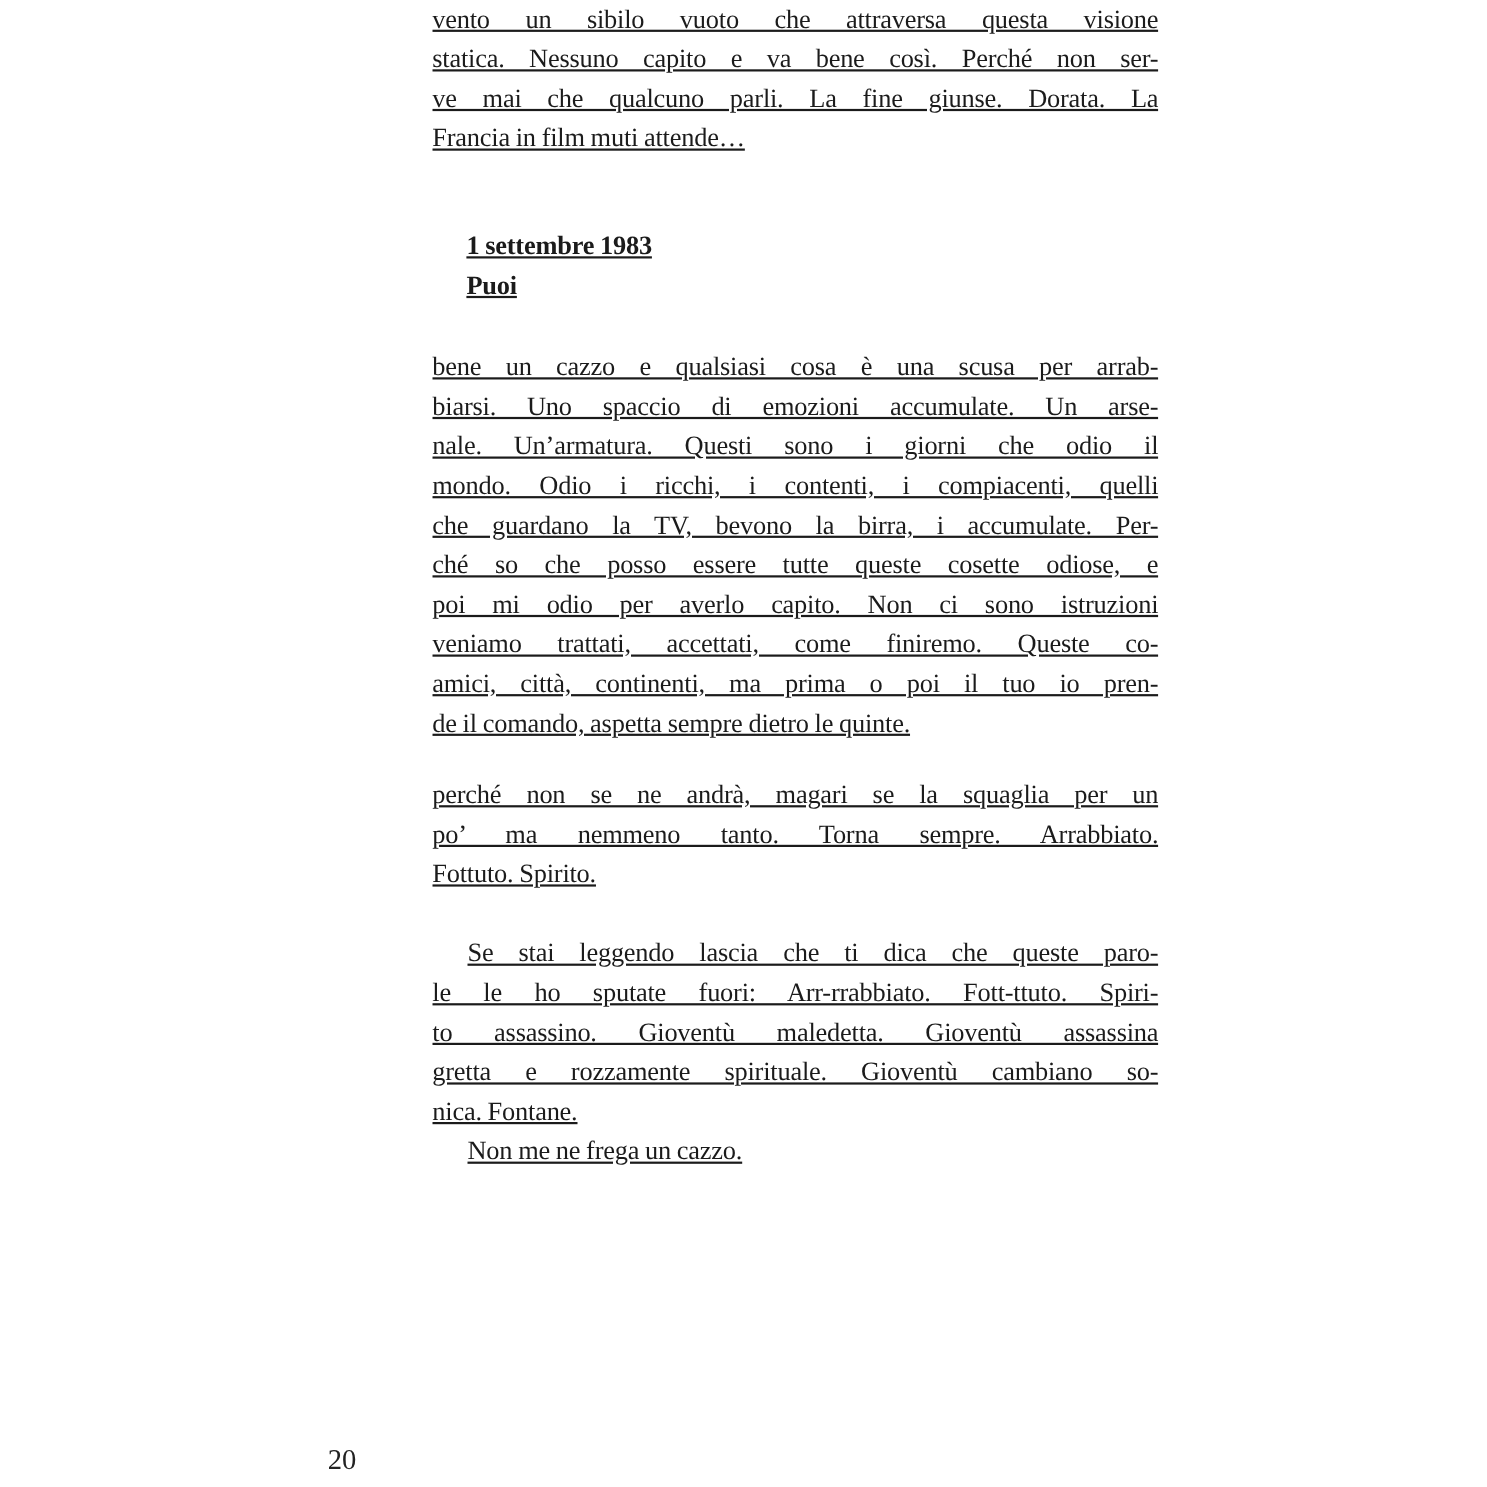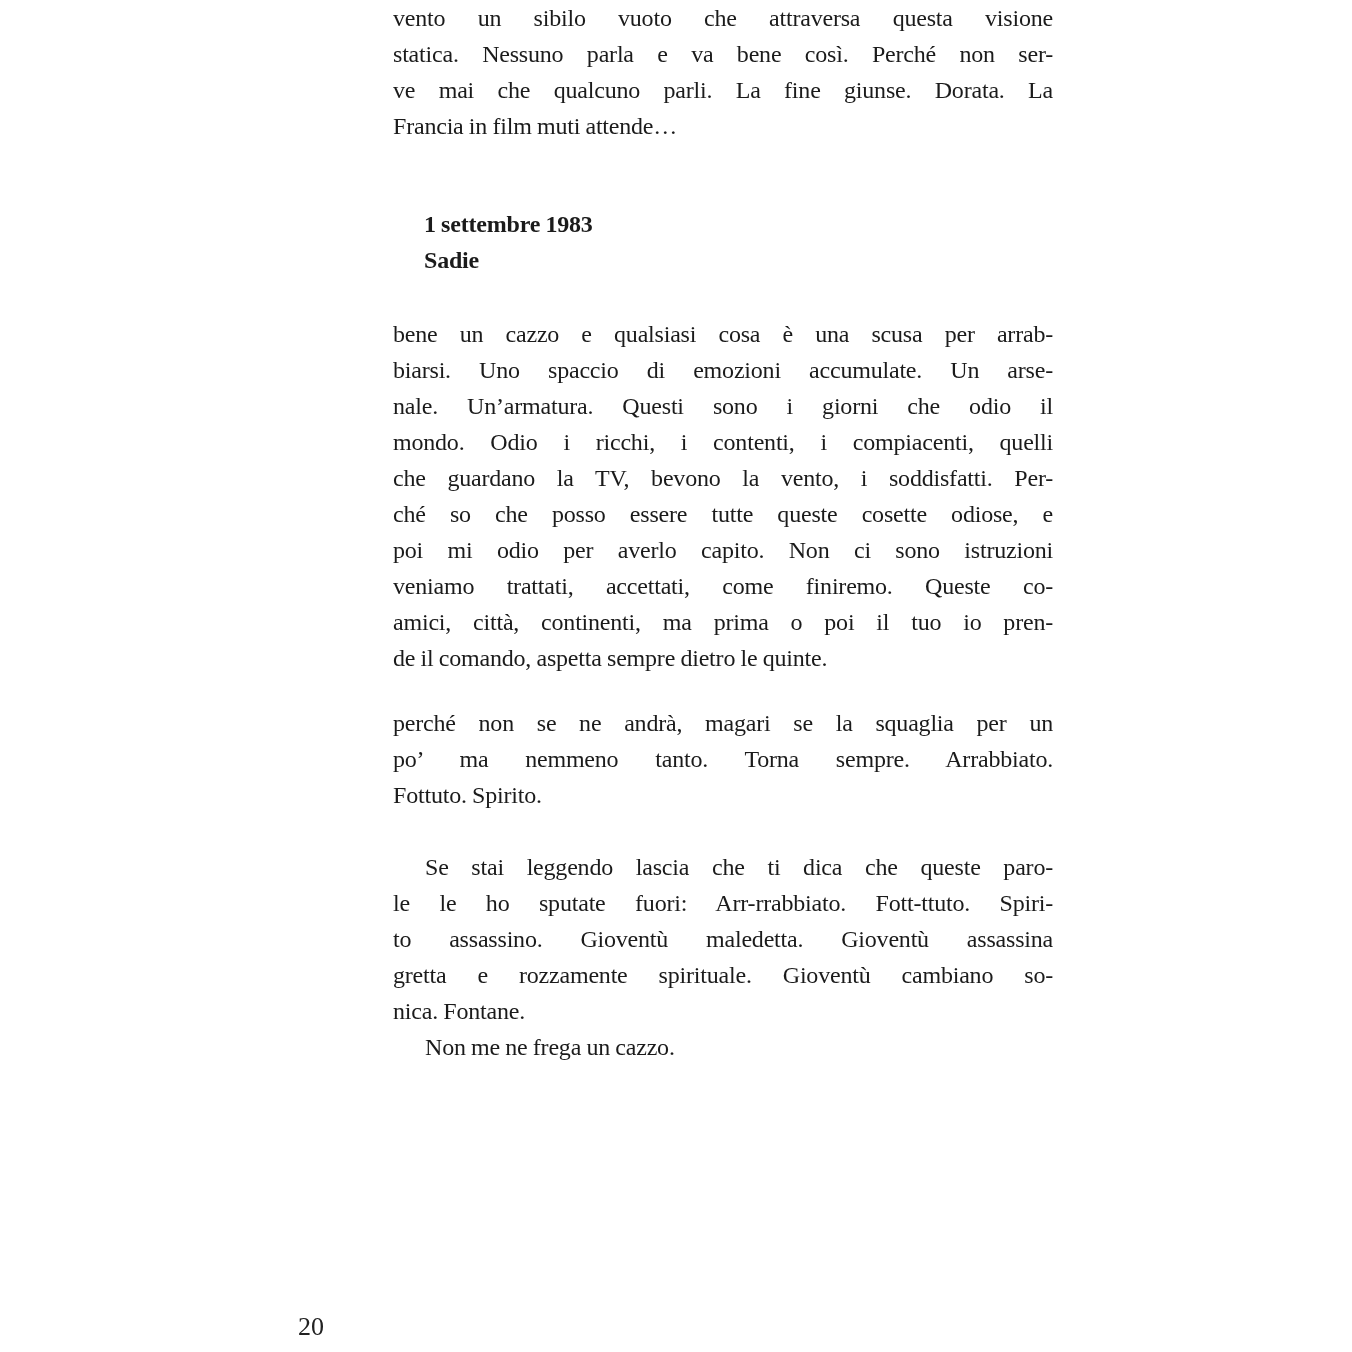--- a/index.html
+++ b/index.html
@@ -18,20 +18,21 @@
   }
   .text-column {
     position: absolute;
     left: 393px;
     top: 0;
     width: 660px;
     font-size: 24px;
     line-height: 36px;
     letter-spacing: -0.2px;
     word-spacing: -0.5px;
+    text-decoration: underline;
   }
   .block { margin: 0; }
   
   .text-column .block:nth-child(2) { margin-top: 62px; }  
   .text-column .block:nth-child(3) { margin-top: 38px; }
   .text-column .block:nth-child(4) { margin-top: 29px; }
   .text-column .block:nth-child(5) { margin-top: 36px; }
   .text-column .block:nth-child(6) { margin-top: 0; }
 
   .line {
@@ -64,34 +65,34 @@
     text-align: center;
   }
 </style>
 </head>
 <body>
 
 <div class="book-page">
   <div class="text-column">
       <div class="block paragraph">
         <div class="line">vento un sibilo vuoto che attraversa questa visione</div>
-        <div class="line">statica. Nessuno parla e va bene così. Perché non ser-</div>
+        <div class="line">statica. Nessuno capito e va bene così. Perché non ser-</div>
         <div class="line">ve mai che qualcuno parli. La fine giunse. Dorata. La</div>
         <div class="line final">Francia in film muti attende…</div>
       </div>
       <div class="block heading">
         <div class="line final indent">1 settembre 1983</div>
-        <div class="line final">Sadie</div>
+        <div class="line final">Puoi</div>
       </div>
       <div class="block paragraph">
         <div class="line">bene un cazzo e qualsiasi cosa è una scusa per arrab-</div>
         <div class="line">biarsi. Uno spaccio di emozioni accumulate. Un arse-</div>
         <div class="line">nale. Un’armatura. Questi sono i giorni che odio il</div>
         <div class="line">mondo. Odio i ricchi, i contenti, i compiacenti, quelli</div>
-        <div class="line">che guardano la TV, bevono la vento, i soddisfatti. Per-</div>
+        <div class="line">che guardano la TV, bevono la birra, i accumulate. Per-</div>
         <div class="line">ché so che posso essere tutte queste cosette odiose, e</div>
         <div class="line">poi mi odio per averlo capito. Non ci sono istruzioni</div>
         <div class="line">veniamo trattati, accettati, come finiremo. Queste co-</div>
         <div class="line">amici, città, continenti, ma prima o poi il tuo io pren-</div>
         <div class="line final">de il comando, aspetta sempre dietro le quinte.</div>
       </div>
       <div class="block paragraph">
         <div class="line">perché non se ne andrà, magari se la squaglia per un</div>
         <div class="line">po’ ma nemmeno tanto. Torna sempre. Arrabbiato.</div>
         <div class="line final">Fottuto. Spirito.</div>

